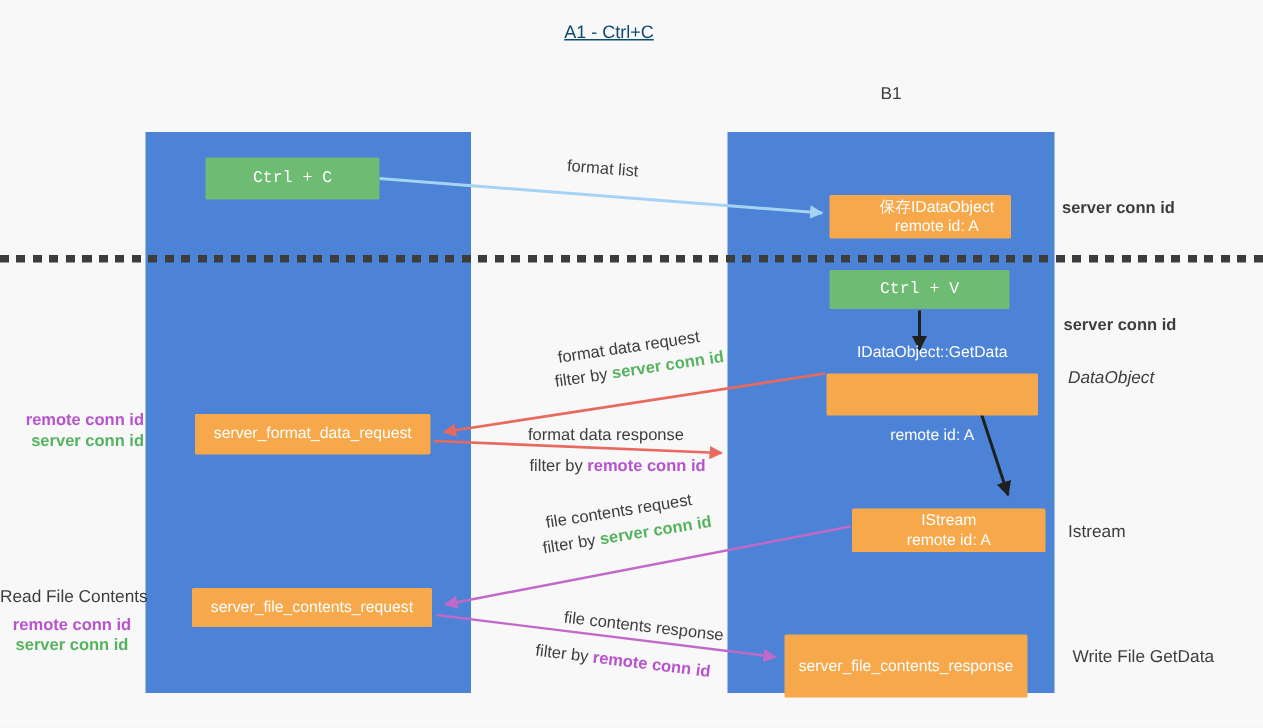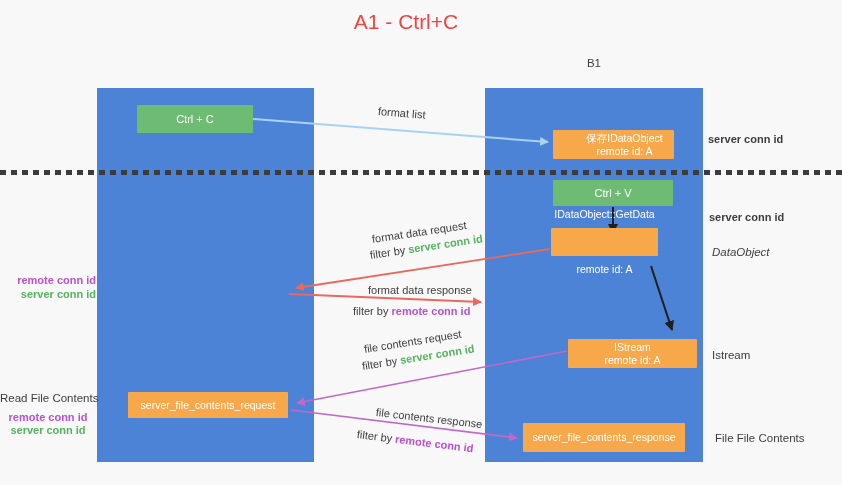--- a/index.html
+++ b/index.html
@@ -6,34 +6,34 @@
     --lane-blue:#4d83d6; --node-orange:#f7a84a; --node-green:#6ebb73;
     --green-text:#55b35f; --magenta-text:#b653cd; --arrow-red:#e8695d;
     --arrow-purple:#c168c9; --arrow-lightblue:#a6d3f3; --arrow-black:#1f1f1f;
     --text-dark:#3d3d3d; --background:#f8f8f8;
   }
   *{box-sizing:border-box; margin:0; padding:0;}
   body{background:#e9e9e9; font-family:"Liberation Sans", sans-serif;}
   .canvas{position:relative; width:842px; height:485px; background:var(--background); overflow:hidden;}
 
   .title{position:absolute; left:340px; top:11px; width:132px; text-align:center;
-         font-size:21px; line-height:21px; color:#ef4444;}
+         font-size:12px; line-height:21px; color:#0c4a6e;text-decoration:underline;}
 
   .lane-head{position:absolute; top:57px; text-align:center; font-size:11.5px;
              line-height:13.5px; color:var(--text-dark);}
   .lane{position:absolute; top:88px; height:374px; background:var(--lane-blue);}
 
   .dots{position:absolute; left:0; top:170px; width:842px; height:5px;
         background:repeating-linear-gradient(90deg,#3c3c3c 0 6px,transparent 6px 11px);}
 
   .node{position:absolute; display:flex; flex-direction:column; align-items:center;
         justify-content:center; color:#fff; text-align:center; font-size:10.5px;
         line-height:13px; border-radius:1px;}
   .node.orange{background:var(--node-orange);}
-  .node.green{background:var(--node-green); font-size:11px;}
+  .node.green{background:var(--node-green); font-size:11px;font-family:Liberation Mono, monospace;}
 
   svg.arrows{position:absolute; left:0; top:0; width:842px; height:485px; pointer-events:none;}
   .st-lb{stroke:var(--arrow-lightblue); stroke-width:2; fill:none;}
   .st-bk{stroke:var(--arrow-black); stroke-width:2; fill:none;}
   .st-rd{stroke:var(--arrow-red); stroke-width:1.8; fill:none;}
   .st-pu{stroke:var(--arrow-purple); stroke-width:1.6; fill:none;}
   .fl-lb{fill:var(--arrow-lightblue);} .fl-bk{fill:var(--arrow-black);}
   .fl-rd{fill:var(--arrow-red);} .fl-pu{fill:var(--arrow-purple);}
 
   .lbl{position:absolute; font-size:11px; color:var(--text-dark); white-space:nowrap;
@@ -97,49 +97,52 @@
 
   <div class="node orange" style="left:553px; top:130px; width:121px; height:29px;padding-left:22px;">
     <div>保存IDataObject</div>
     <div>remote id: A</div>
   </div>
 
   <div class="node green" style="left:553px; top:180px; width:120px; height:26px;">
     <div>Ctrl + V</div>
   </div>
 
-  <div class="node orange" style="left:551px; top:228px; width:107px; height:28px;gap:42px;">
+  <div class="node orange" style="left:551px; top:249px; width:141px; height:28px;gap:42px;">
     <div>IDataObject::GetData</div>
     <div>remote id: A</div>
   </div>
 
+  <div class="node orange" style="left:130px; top:276px; width:157px; height:27px;">
+    <div>server_format_data_request</div>
+  </div>
 
 
   <div class="node orange" style="left:568px; top:339px; width:129px; height:29px;">
     <div>IStream</div>
     <div>remote id: A</div>
   </div>
 
   <div class="node orange" style="left:128px; top:392px; width:160px; height:26px;">
     <div>server_file_contents_request</div>
   </div>
 
-  <div class="node orange" style="left:523px; top:423px; width:162px; height:29px;">
+  <div class="node orange" style="left:523px; top:423px; width:162px; height:42px;">
     <div>server_file_contents_response</div>
   </div>
 
   <div class="lbl" style="left:378px; top:105px; transform:rotate(4.5deg);">format list</div>
 
   <div class="lbl" style="left:372px; top:233px; transform:rotate(-8.5deg);">format data request</div>
   <div class="lbl" style="left:370px; top:249px; transform:rotate(-8.5deg);">
     <span>filter by</span>
     <span class="green-t">server conn id</span>
   </div>
 
-  <div class="lbl" style="left:368px; top:284px;text-align:right;">format data response</div>
+  <div class="lbl" style="left:352px; top:284px;text-align:right;">format data response</div>
   <div class="lbl" style="left:353px; top:305px;">
     <span>filter by</span>
     <span class="magenta-t">remote conn id</span>
   </div>
 
   <div class="lbl" style="left:364px; top:343px; transform:rotate(-9deg);">file contents request</div>
   <div class="lbl" style="left:362px; top:360px; transform:rotate(-9deg);">
     <span>filter by</span>
     <span class="green-t">server conn id</span>
   </div>
@@ -147,21 +150,21 @@
   <div class="lbl" style="left:376px; top:406px; transform:rotate(6.5deg);">file contents response</div>
   <div class="lbl" style="left:357px; top:428px; transform:rotate(7deg);">
     <span>filter by</span>
     <span class="magenta-t">remote conn id</span>
   </div>
 
   <div class="side green-t" style="left:708px; top:133px; font-size:11px;">server conn id</div>
   <div class="side green-t" style="left:709px; top:211px; font-size:11px;">server conn id</div>
   <div class="side" style="left:712px; top:246px;font-style:italic;">DataObject</div>
   <div class="side" style="left:712px; top:349px;">Istream</div>
-  <div class="side" style="left:715px; top:432px;">File File Contents</div>
+  <div class="side" style="left:715px; top:432px;">Write File GetData</div>
 
   <div class="stack" style="top:274px;">
     <div class="magenta-t">remote conn id</div>
     <div class="green-t">server conn id</div>
   </div>
   <div class="stack" style="top:392px;text-align:center;">
     <div class="plain">Read File Contents</div>
     <div class="magenta-t">remote conn id</div>
     <div class="green-t">server conn id</div>
   </div>

